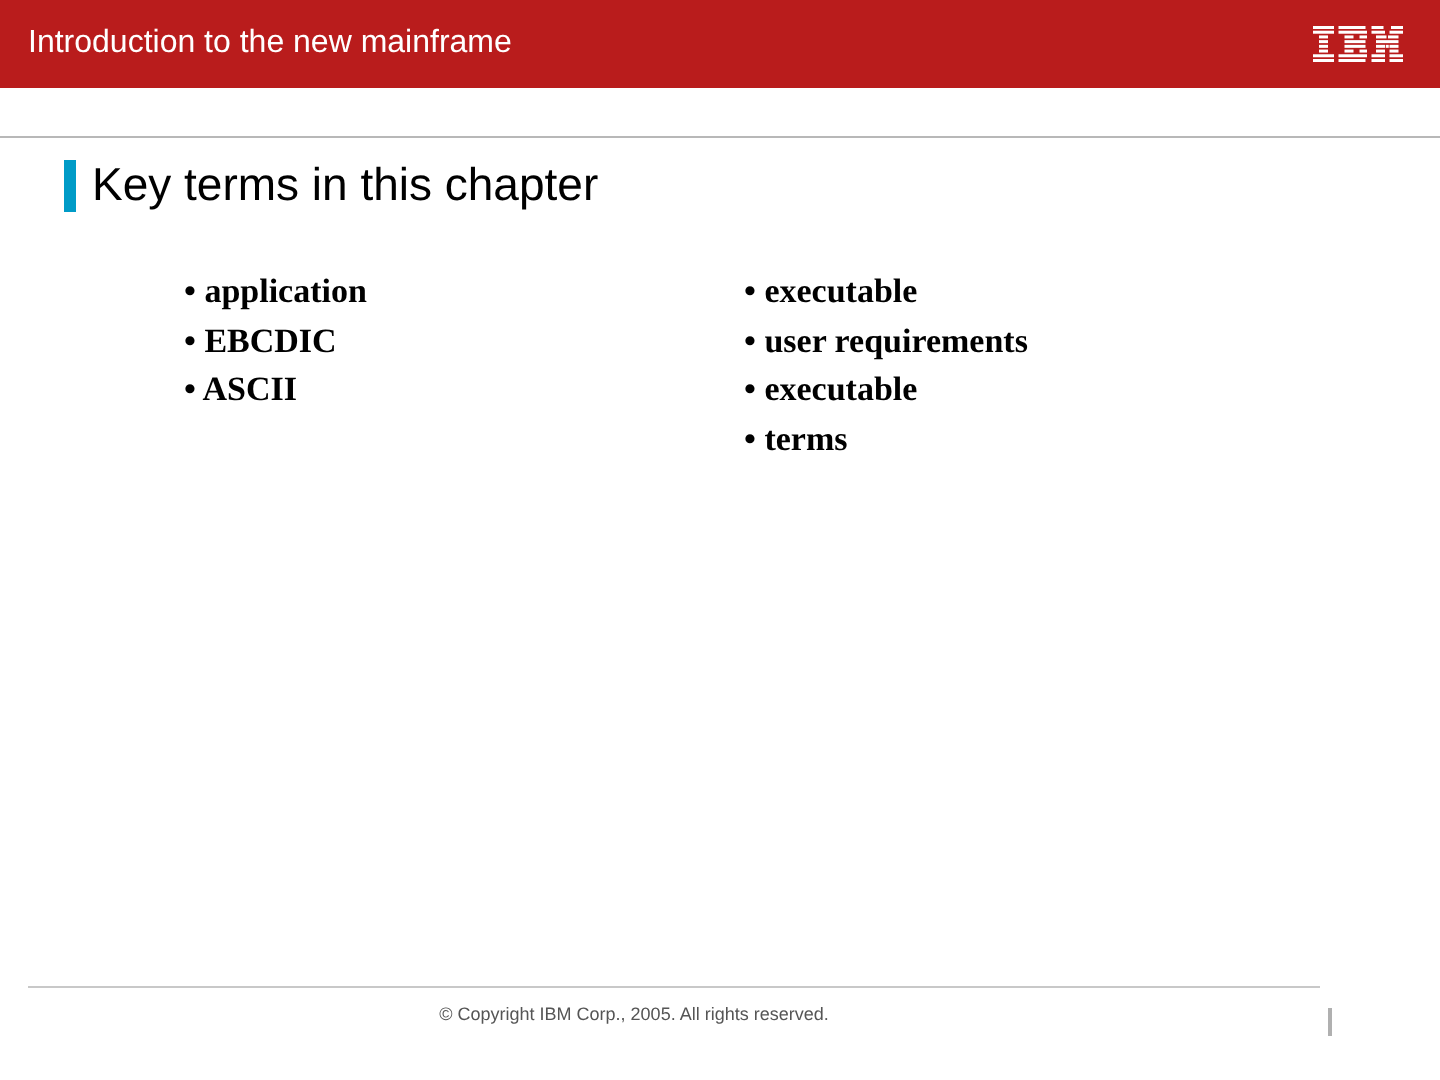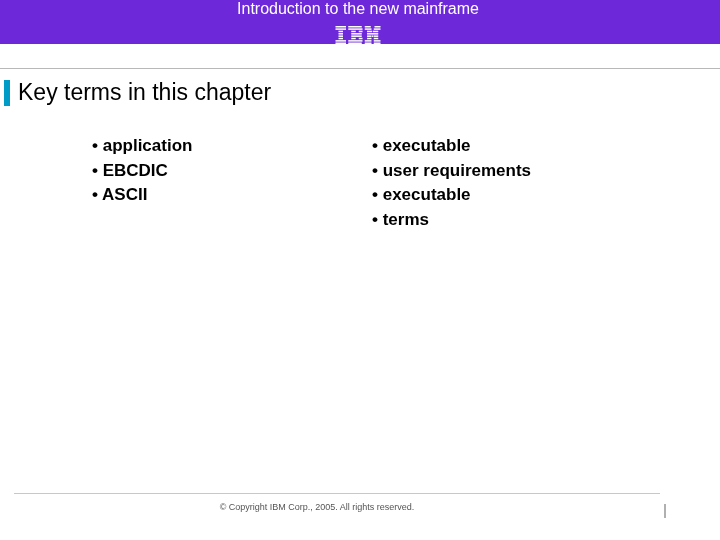--- a/index.html
+++ b/index.html
@@ -1,39 +1,38 @@
 <!DOCTYPE html>
 <html><head>
 <meta charset="utf-8">
 <style>
   * { margin: 0; padding: 0; box-sizing: border-box; }
   html, body { width: 720px; height: 540px; font-family: Arial, Helvetica, sans-serif; background: #fff; }
   .slide { width: 720px; height: 540px; position: relative; background: #fff; }
   .header {
     height: 44px;
-    background: #6d28d9;
+    background: #b91c1c;
     display: flex;
     align-items: center;
     justify-content: space-between;
     padding: 0 18px 0 14px;
-    flex-direction: column;
   }
   .header-title { color: #fff; font-size: 16px; font-weight: 400; }
   .logo { display: flex; align-items: center; }
   .logo svg { height: 18px; }
   .rule-top { height: 1px; background: #b8b8b8; margin-top: 24px; }
-  .title-row { display: flex; align-items: flex-end; margin-top: 10px; }
+  .title-row { display: flex; align-items: flex-end; margin-top: 10px; margin-left: 28px; }
   .accent { width: 6px; height: 26px; background: #009bc7; margin-left: 4px; margin-right: 8px; }
   .chapter-title { font-size: 23px; font-weight: 400; color: #000; }
   .columns {
     display: flex;
     margin-top: 28px;
     padding-left: 92px;
   }
-  .col { width: 280px; }
+  .col { width: 280px; font-family: Liberation Serif, serif; }
   .term { font-size: 17px; font-weight: 700; color: #000; line-height: 1.45; white-space: nowrap; }
   .footer {
     position: absolute;
     left: 0; right: 0; bottom: 28px;
     padding: 0 60px 0 14px;
   }
   .rule-bottom { height: 1px; background: #c8c8c8; margin-bottom: 8px; }
   .copyright { font-size: 9px; color: #555; text-align: center; padding-right: 40px; }
   .tick { position: absolute; right: 54px; bottom: 22px; width: 2px; height: 14px; background: #b0b0b0; }
 </style>

